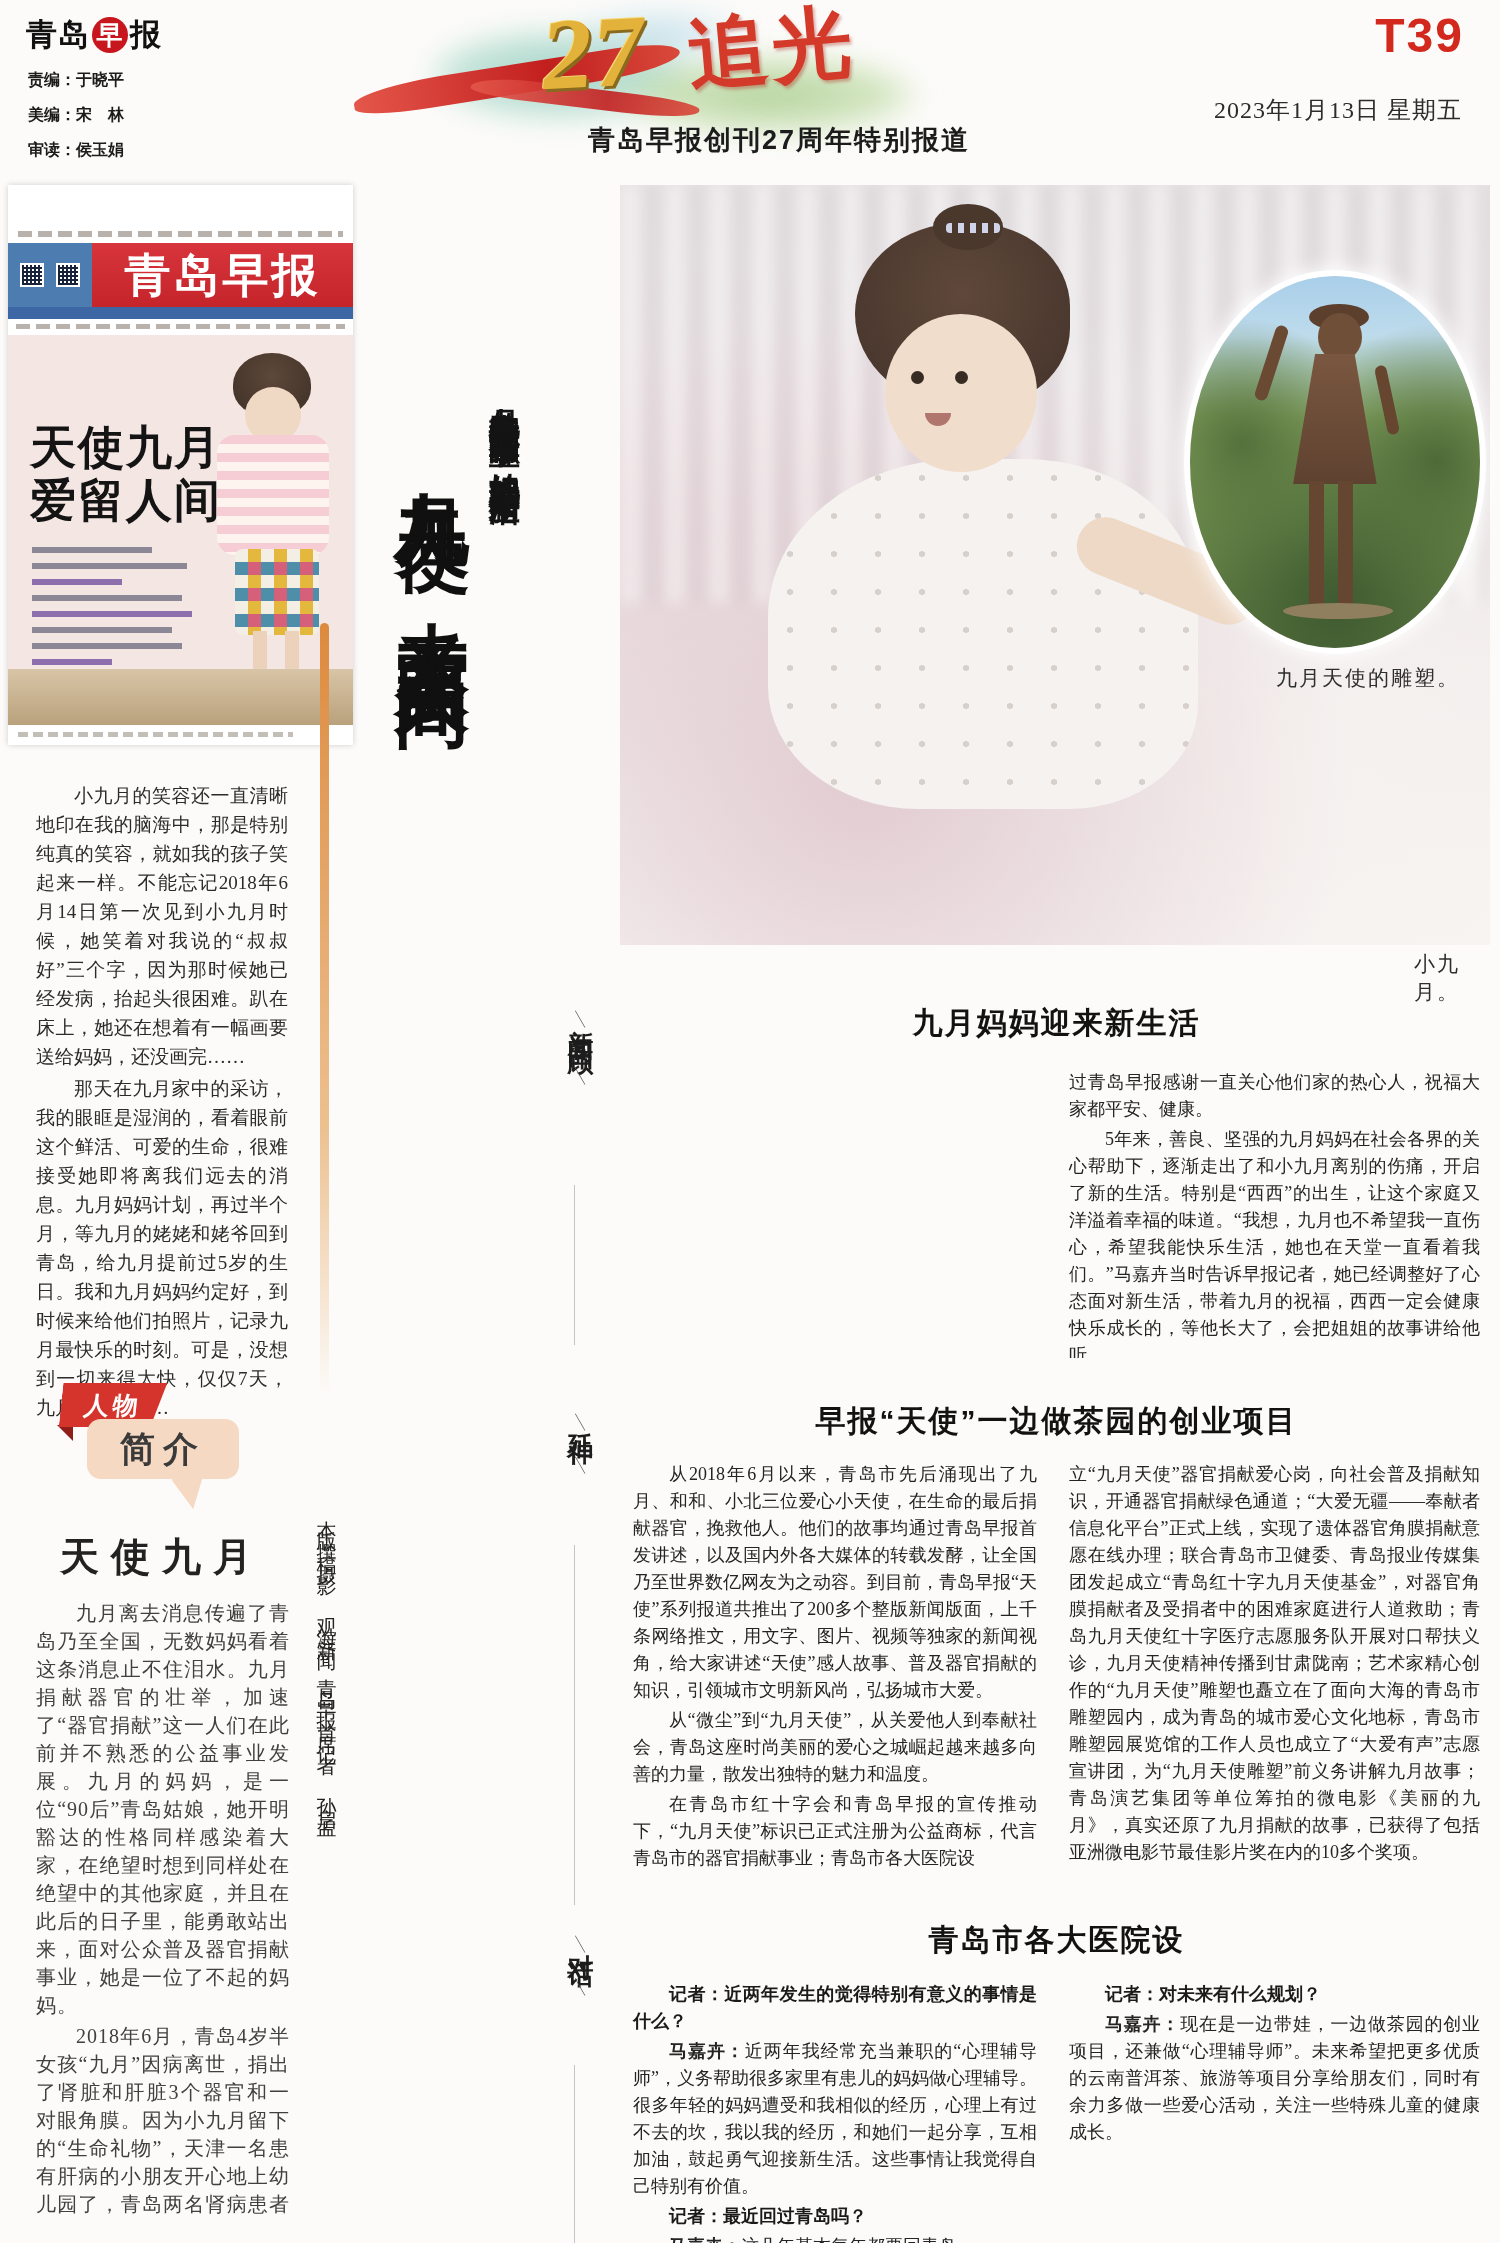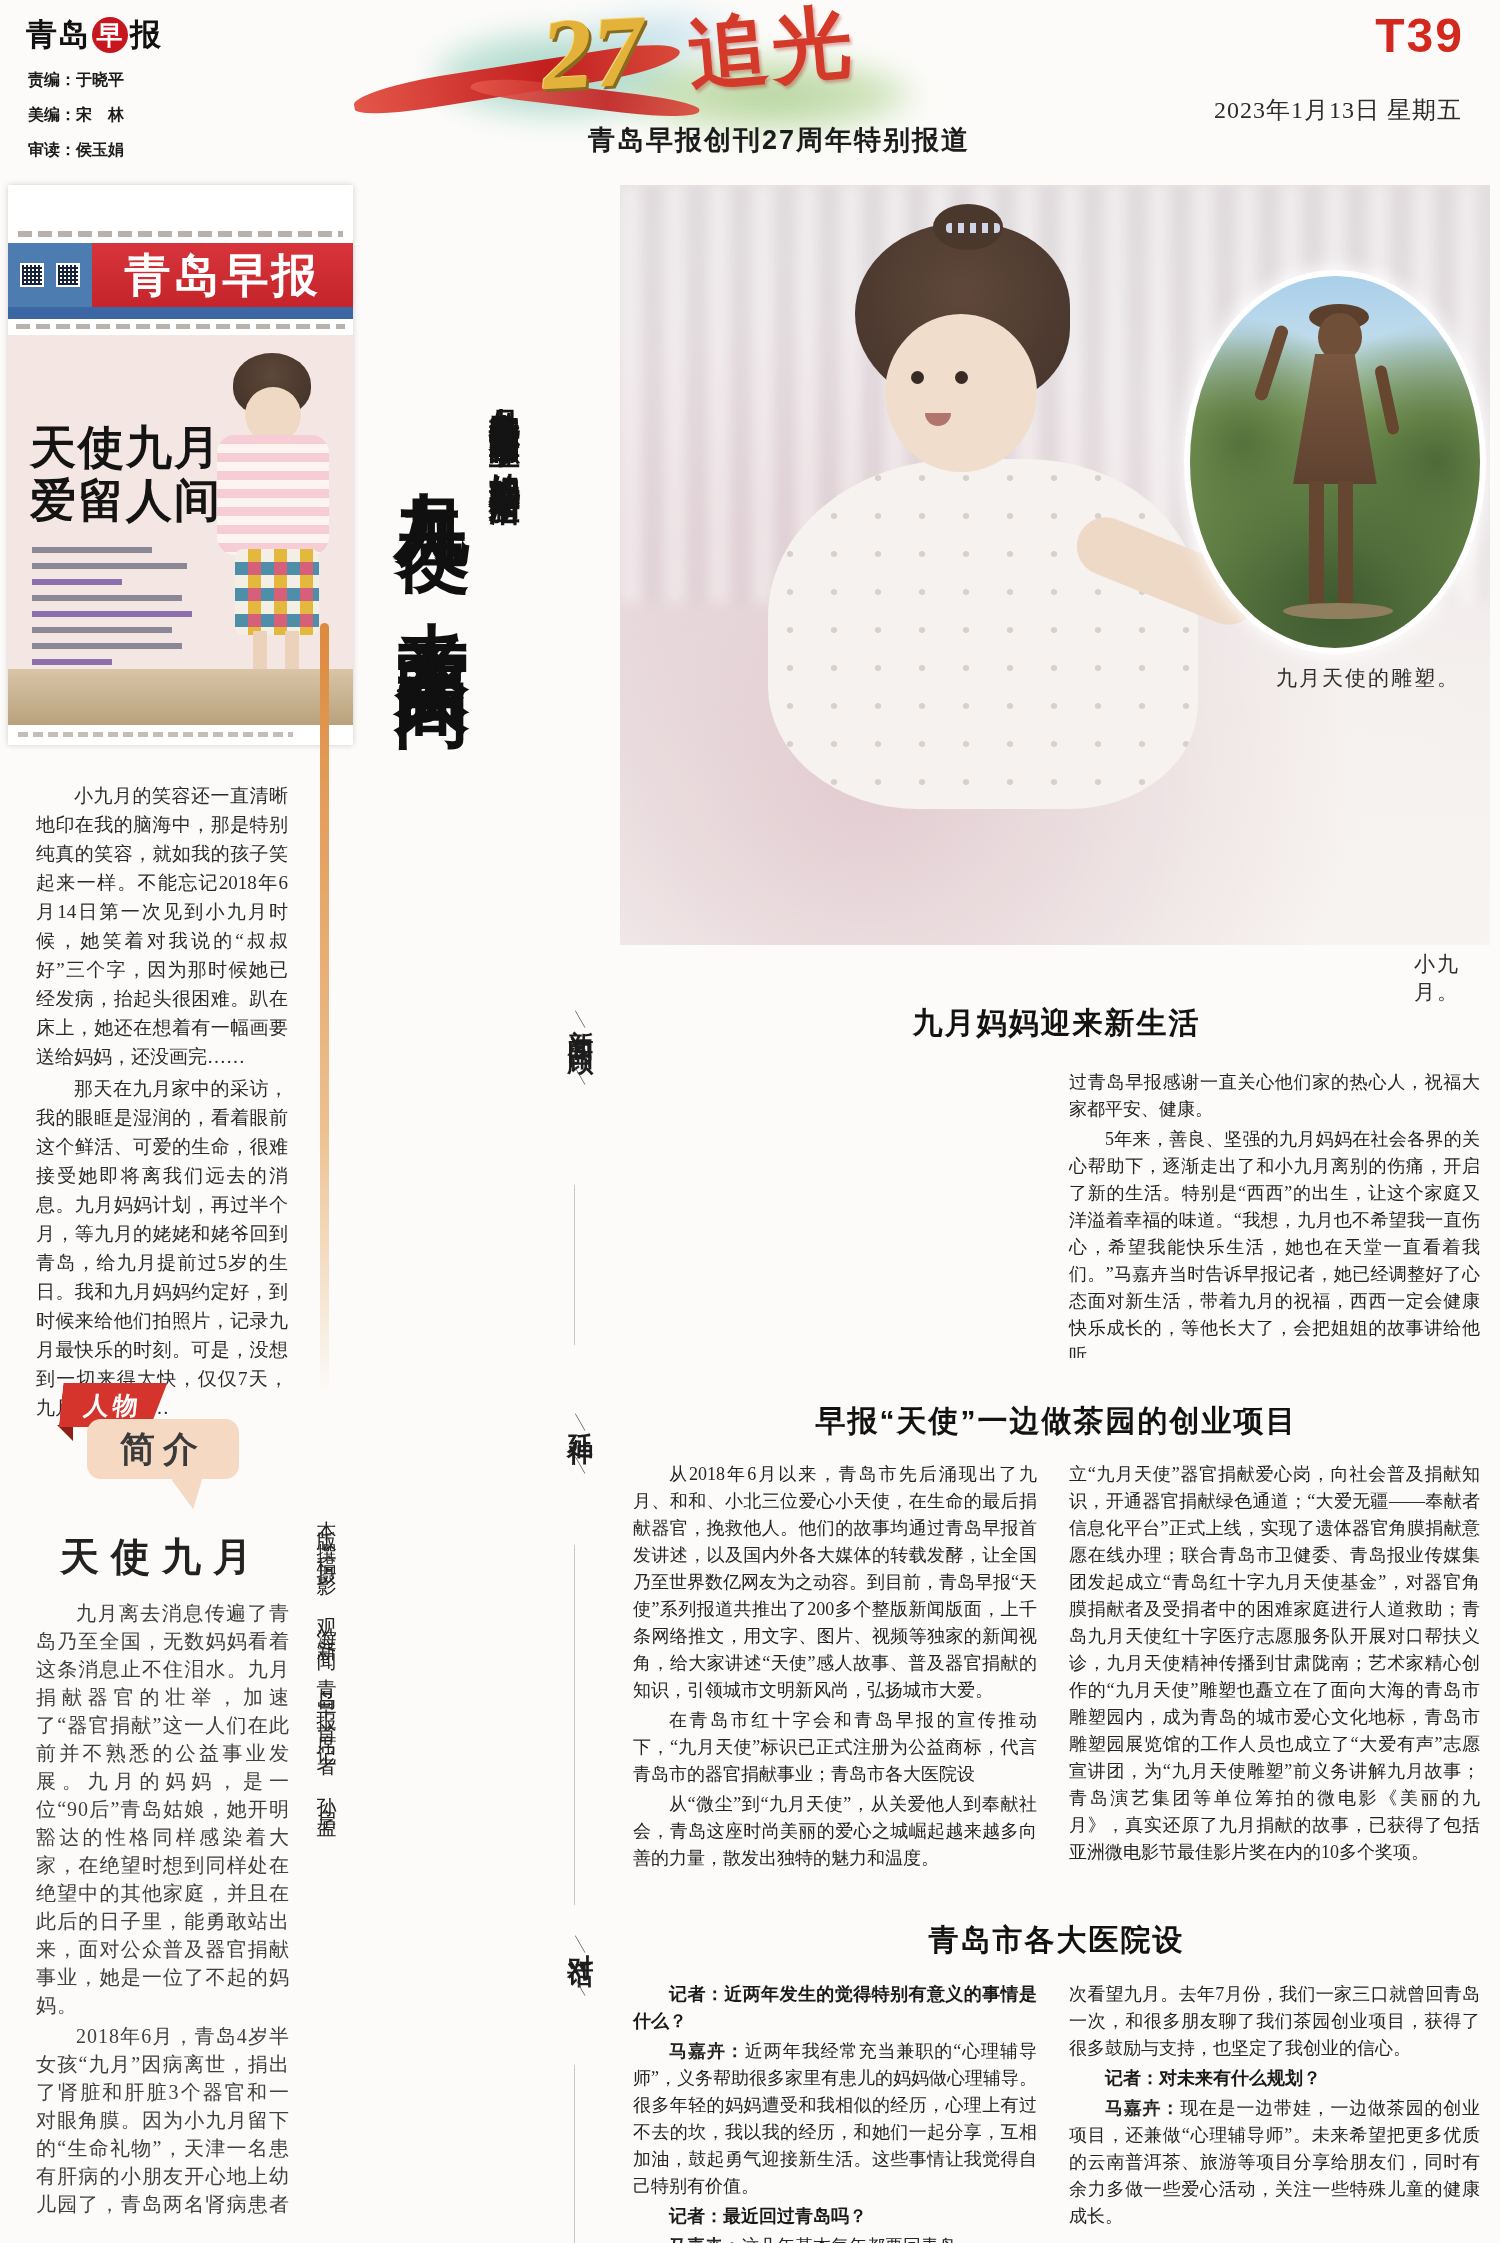--- a/index.html
+++ b/index.html
@@ -278,33 +278,32 @@
 
   <div class="sec-title" style="top:1003px">九月妈妈迎来新生活</div>
   <div class="col" style="left:1066px;top:1066px;width:417px;height:292px">
       <p class="para noindent">过青岛早报感谢一直关心他们家的热心人，祝福大家都平安、健康。</p>
       <p class="para">5年来，善良、坚强的九月妈妈在社会各界的关心帮助下，逐渐走出了和小九月离别的伤痛，开启了新的生活。特别是“西西”的出生，让这个家庭又洋溢着幸福的味道。“我想，九月也不希望我一直伤心，希望我能快乐生活，她也在天堂一直看着我们。”马嘉卉当时告诉早报记者，她已经调整好了心态面对新生活，带着九月的祝福，西西一定会健康快乐成长的，等他长大了，会把姐姐的故事讲给他听。</p>
     </div>
 
   <div class="sec-title" style="top:1401px">早报“天使”一边做茶园的创业项目</div>
   <div class="col" style="left:630px;top:1458px;width:410px;height:450px">
       <p class="para">从2018年6月以来，青岛市先后涌现出了九月、和和、小北三位爱心小天使，在生命的最后捐献器官，挽救他人。他们的故事均通过青岛早报首发讲述，以及国内外各大媒体的转载发酵，让全国乃至世界数亿网友为之动容。到目前，青岛早报“天使”系列报道共推出了200多个整版新闻版面，上千条网络推文，用文字、图片、视频等独家的新闻视角，给大家讲述“天使”感人故事、普及器官捐献的知识，引领城市文明新风尚，弘扬城市大爱。</p>
+      <p class="para">从“微尘”到“九月天使”，从关爱他人到奉献社会，青岛这座时尚美丽的爱心之城崛起越来越多向善的力量，散发出独特的魅力和温度。</p>
       <p class="para">在青岛市红十字会和青岛早报的宣传推动下，“九月天使”标识已正式注册为公益商标，代言青岛市的器官捐献事业；青岛市各大医院设</p>
-      <p class="para">从“微尘”到“九月天使”，从关爱他人到奉献社会，青岛这座时尚美丽的爱心之城崛起越来越多向善的力量，散发出独特的魅力和温度。</p>
     </div>
   <div class="col" style="left:1066px;top:1458px;width:417px;height:450px">
       <p class="para noindent">立“九月天使”器官捐献爱心岗，向社会普及捐献知识，开通器官捐献绿色通道；“大爱无疆——奉献者信息化平台”正式上线，实现了遗体器官角膜捐献意愿在线办理；联合青岛市卫健委、青岛报业传媒集团发起成立“青岛红十字九月天使基金”，对器官角膜捐献者及受捐者中的困难家庭进行人道救助；青岛九月天使红十字医疗志愿服务队开展对口帮扶义诊，九月天使精神传播到甘肃陇南；艺术家精心创作的“九月天使”雕塑也矗立在了面向大海的青岛市雕塑园内，成为青岛的城市爱心文化地标，青岛市雕塑园展览馆的工作人员也成立了“大爱有声”志愿宣讲团，为“九月天使雕塑”前义务讲解九月故事；青岛演艺集团等单位筹拍的微电影《美丽的九月》，真实还原了九月捐献的故事，已获得了包括亚洲微电影节最佳影片奖在内的10多个奖项。</p>
     </div>
 
   <div class="sec-title" style="top:1920px">青岛市各大医院设</div>
   <div class="col" style="left:630px;top:1978px;width:410px;height:265px">
       <p class="para q"><b>记者：</b>近两年发生的觉得特别有意义的事情是什么？</p>
       <p class="para"><b>马嘉卉：</b>近两年我经常充当兼职的“心理辅导师”，义务帮助很多家里有患儿的妈妈做心理辅导。很多年轻的妈妈遭受和我相似的经历，心理上有过不去的坎，我以我的经历，和她们一起分享，互相加油，鼓起勇气迎接新生活。这些事情让我觉得自己特别有价值。</p>
       <p class="para q"><b>记者：</b>最近回过青岛吗？</p>
       <p class="para"><b>马嘉卉：</b>这几年基本每年都要回青岛一</p>
     </div>
   <div class="col" style="left:1066px;top:1978px;width:417px;height:265px">
-      <p class="para noindent">次看望九月。去年7月份，我们一家三口就曾回青岛一次，和很多朋友聊了我们茶园创业项目，获得了很多鼓励与支持，也坚定了我创业的信心。</p>
       <p class="para q"><b>记者：</b>对未来有什么规划？</p>
       <p class="para"><b>马嘉卉：</b>现在是一边带娃，一边做茶园的创业项目，还兼做“心理辅导师”。未来希望把更多优质的云南普洱茶、旅游等项目分享给朋友们，同时有余力多做一些爱心活动，关注一些特殊儿童的健康成长。</p>
     </div>
 
 </div>
 
 </body></html>

